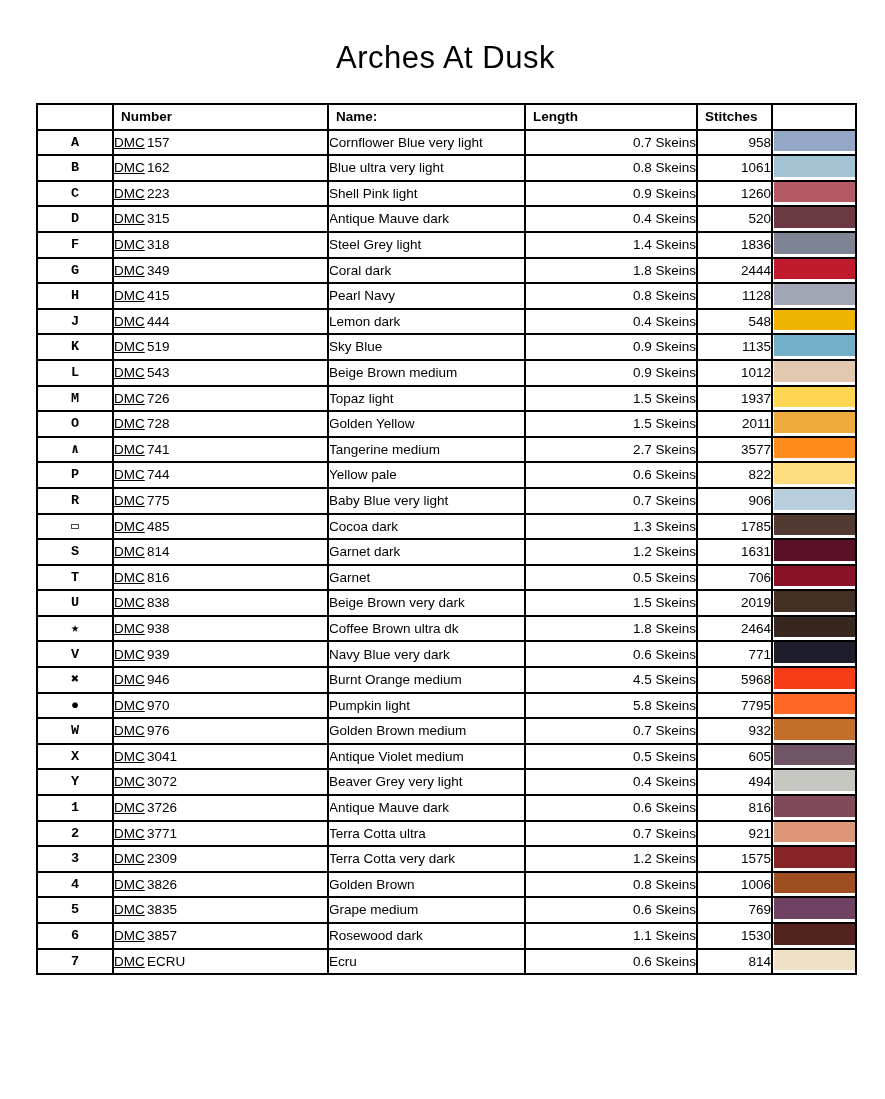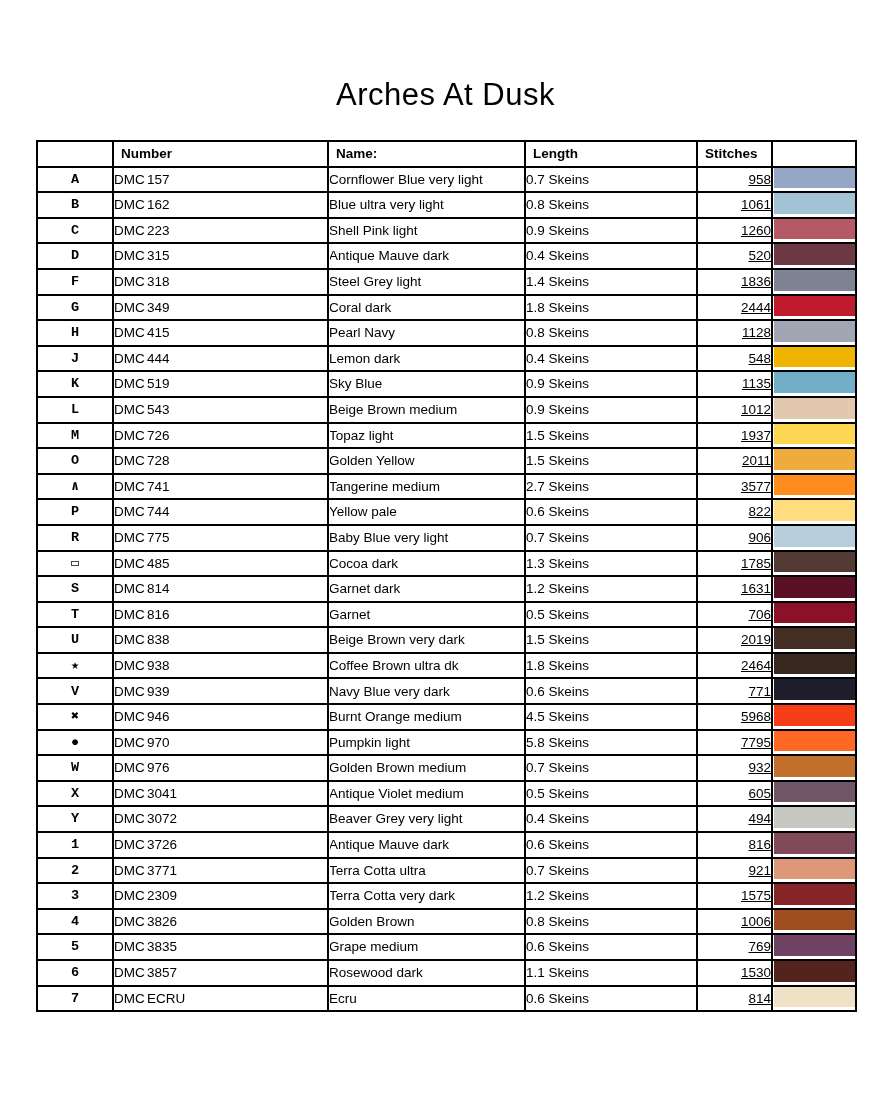--- a/index.html
+++ b/index.html
@@ -10,21 +10,20 @@
     height: 1099px;
     font-family: "Liberation Sans", sans-serif;
     color: #000;
     overflow: hidden;
   }
   .page {
     position: relative;
     width: 885px;
     height: 897px;
     background: #fff;
-    margin-top: 37px;
   }
   .title {
     position: absolute;
     top: 40px;
     left: 36px;
     width: 819px;
     text-align: center;
     font-size: 31px;
     font-weight: 400;
     letter-spacing: 0.5px;
@@ -55,24 +54,24 @@
     font-size: 13.5px;
   }
   table.legend thead th.h-sym, table.legend thead th.h-swa { padding-left: 0; }
   td.sym {
     text-align: center;
     font-family: "Liberation Mono", "DejaVu Sans Mono", "DejaVu Sans", monospace;
     font-weight: bold;
     font-size: 14.5px;
   }
   td.num { padding-left: 7px; }
-  td.num .brand { display: inline-block; width: 33px; }
+  td.num .brand { display: inline-block; width: 33px; text-decoration: underline; }
   td.name { padding-left: 6px; border-radius: 6px; }
-  td.len  { text-align: left; padding-right: 3px; }
-  td.sti  { text-align: right; padding-right: 2px; text-decoration: underline; }
+  td.len  { text-align: right; padding-right: 3px; }
+  td.sti  { text-align: right; padding-right: 2px; }
   td.swa  { position: relative; background: #fff; }
   td.swa .swatch {
     position: absolute;
     top: 0;
     right: 0;
     left: 1px;
     bottom: 3px;
     display: block;
   }
 </style>

